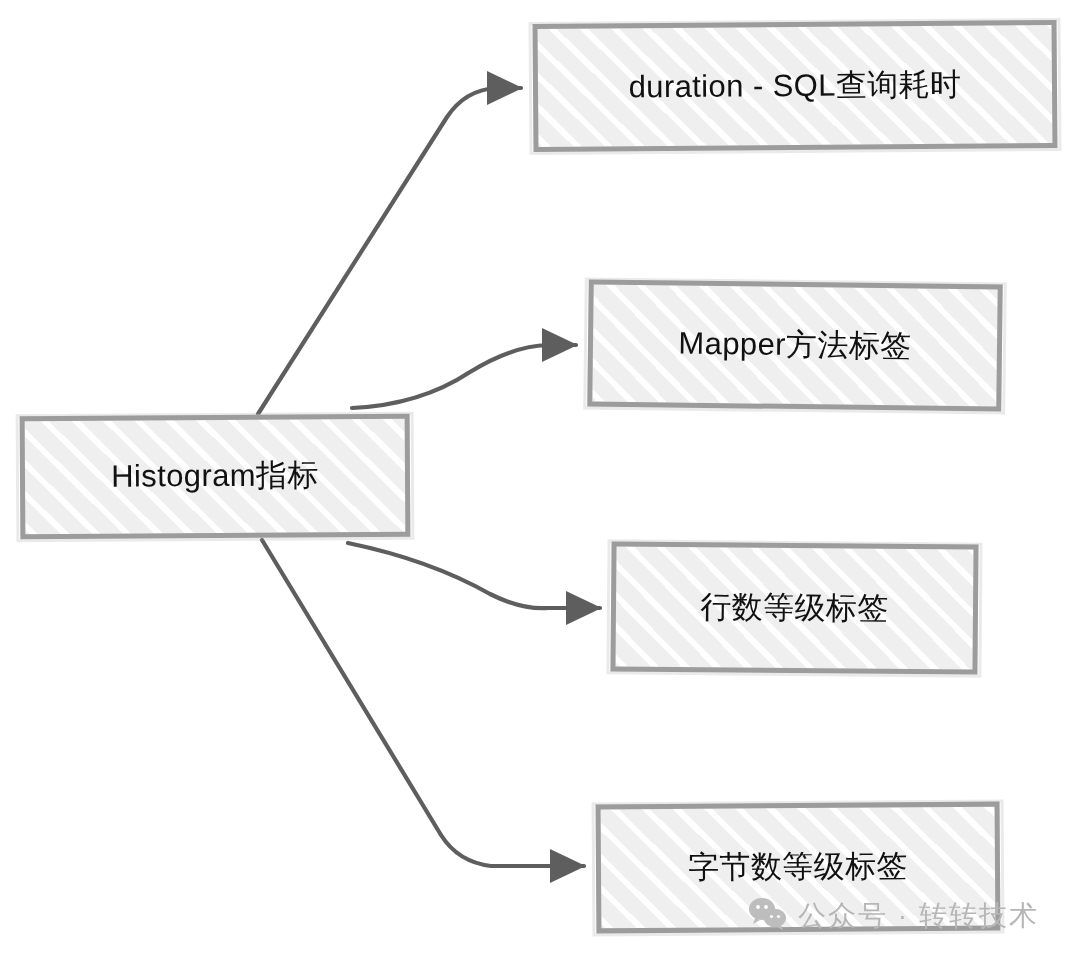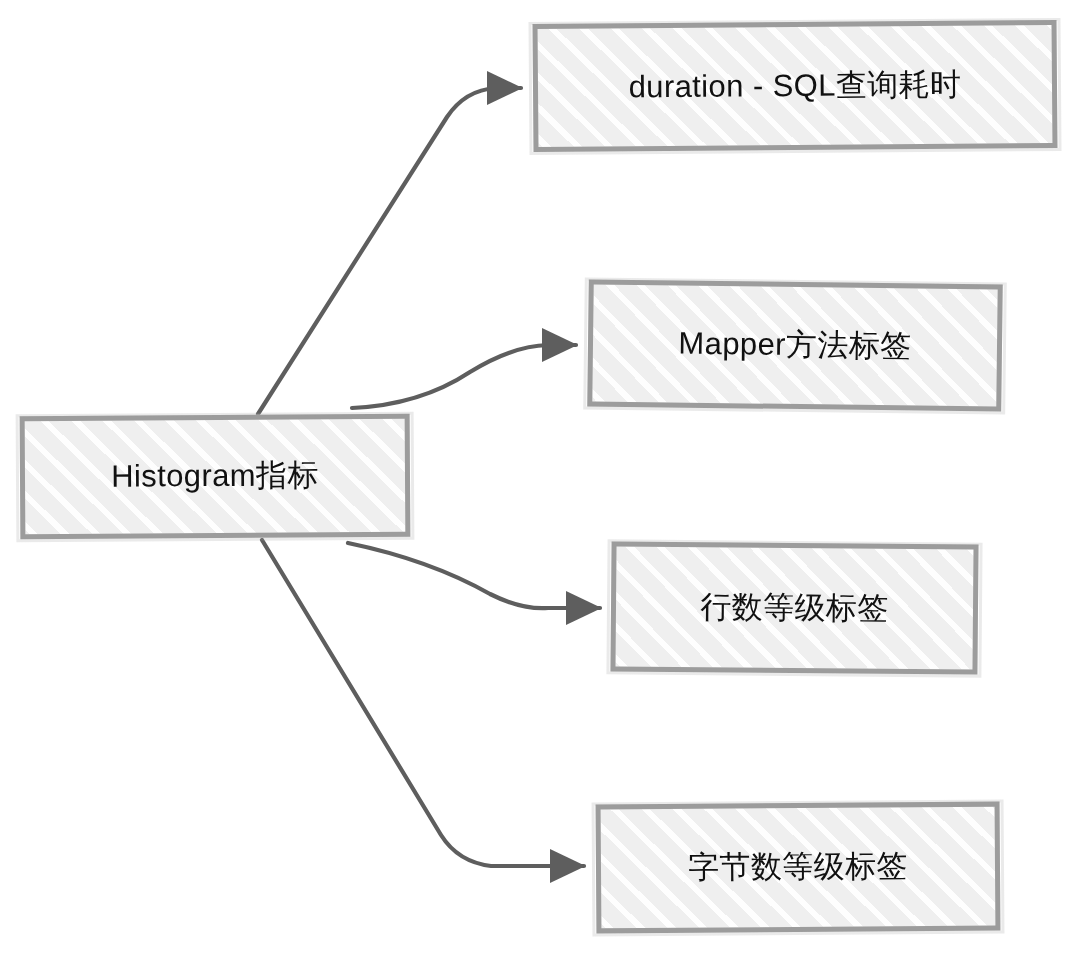--- a/index.html
+++ b/index.html
@@ -132,14 +132,29 @@
   </div>
 
   <div class="node" id="node-rows">
     <span class="node-label">行数等级标签</span>
   </div>
 
   <div class="node" id="node-bytes">
     <span class="node-label">字节数等级标签</span>
   </div>
 
+  <div id="watermark">
+    <span class="wm-icon">
+      <svg width="40" height="34" viewBox="0 0 40 34" aria-hidden="true">
+        <ellipse cx="14" cy="12" rx="13" ry="11" fill="#bdbdbd"></ellipse>
+        <path d="M7 21 L5 27 L12 23 Z" fill="#bdbdbd"></path>
+        <circle cx="10" cy="10" r="1.9" fill="#ffffff"></circle>
+        <circle cx="18" cy="10" r="1.9" fill="#ffffff"></circle>
+        <ellipse cx="27" cy="21" rx="11" ry="9.2" fill="#bdbdbd"></ellipse>
+        <path d="M33 28 L35 33 L29 30 Z" fill="#bdbdbd"></path>
+        <circle cx="23.5" cy="19.5" r="1.6" fill="#ffffff"></circle>
+        <circle cx="30.5" cy="19.5" r="1.6" fill="#ffffff"></circle>
+      </svg>
+    </span>
+    <span class="wm-text">公众号 · 转转技术</span>
+  </div>
 
 </div>
 
 </body></html>

